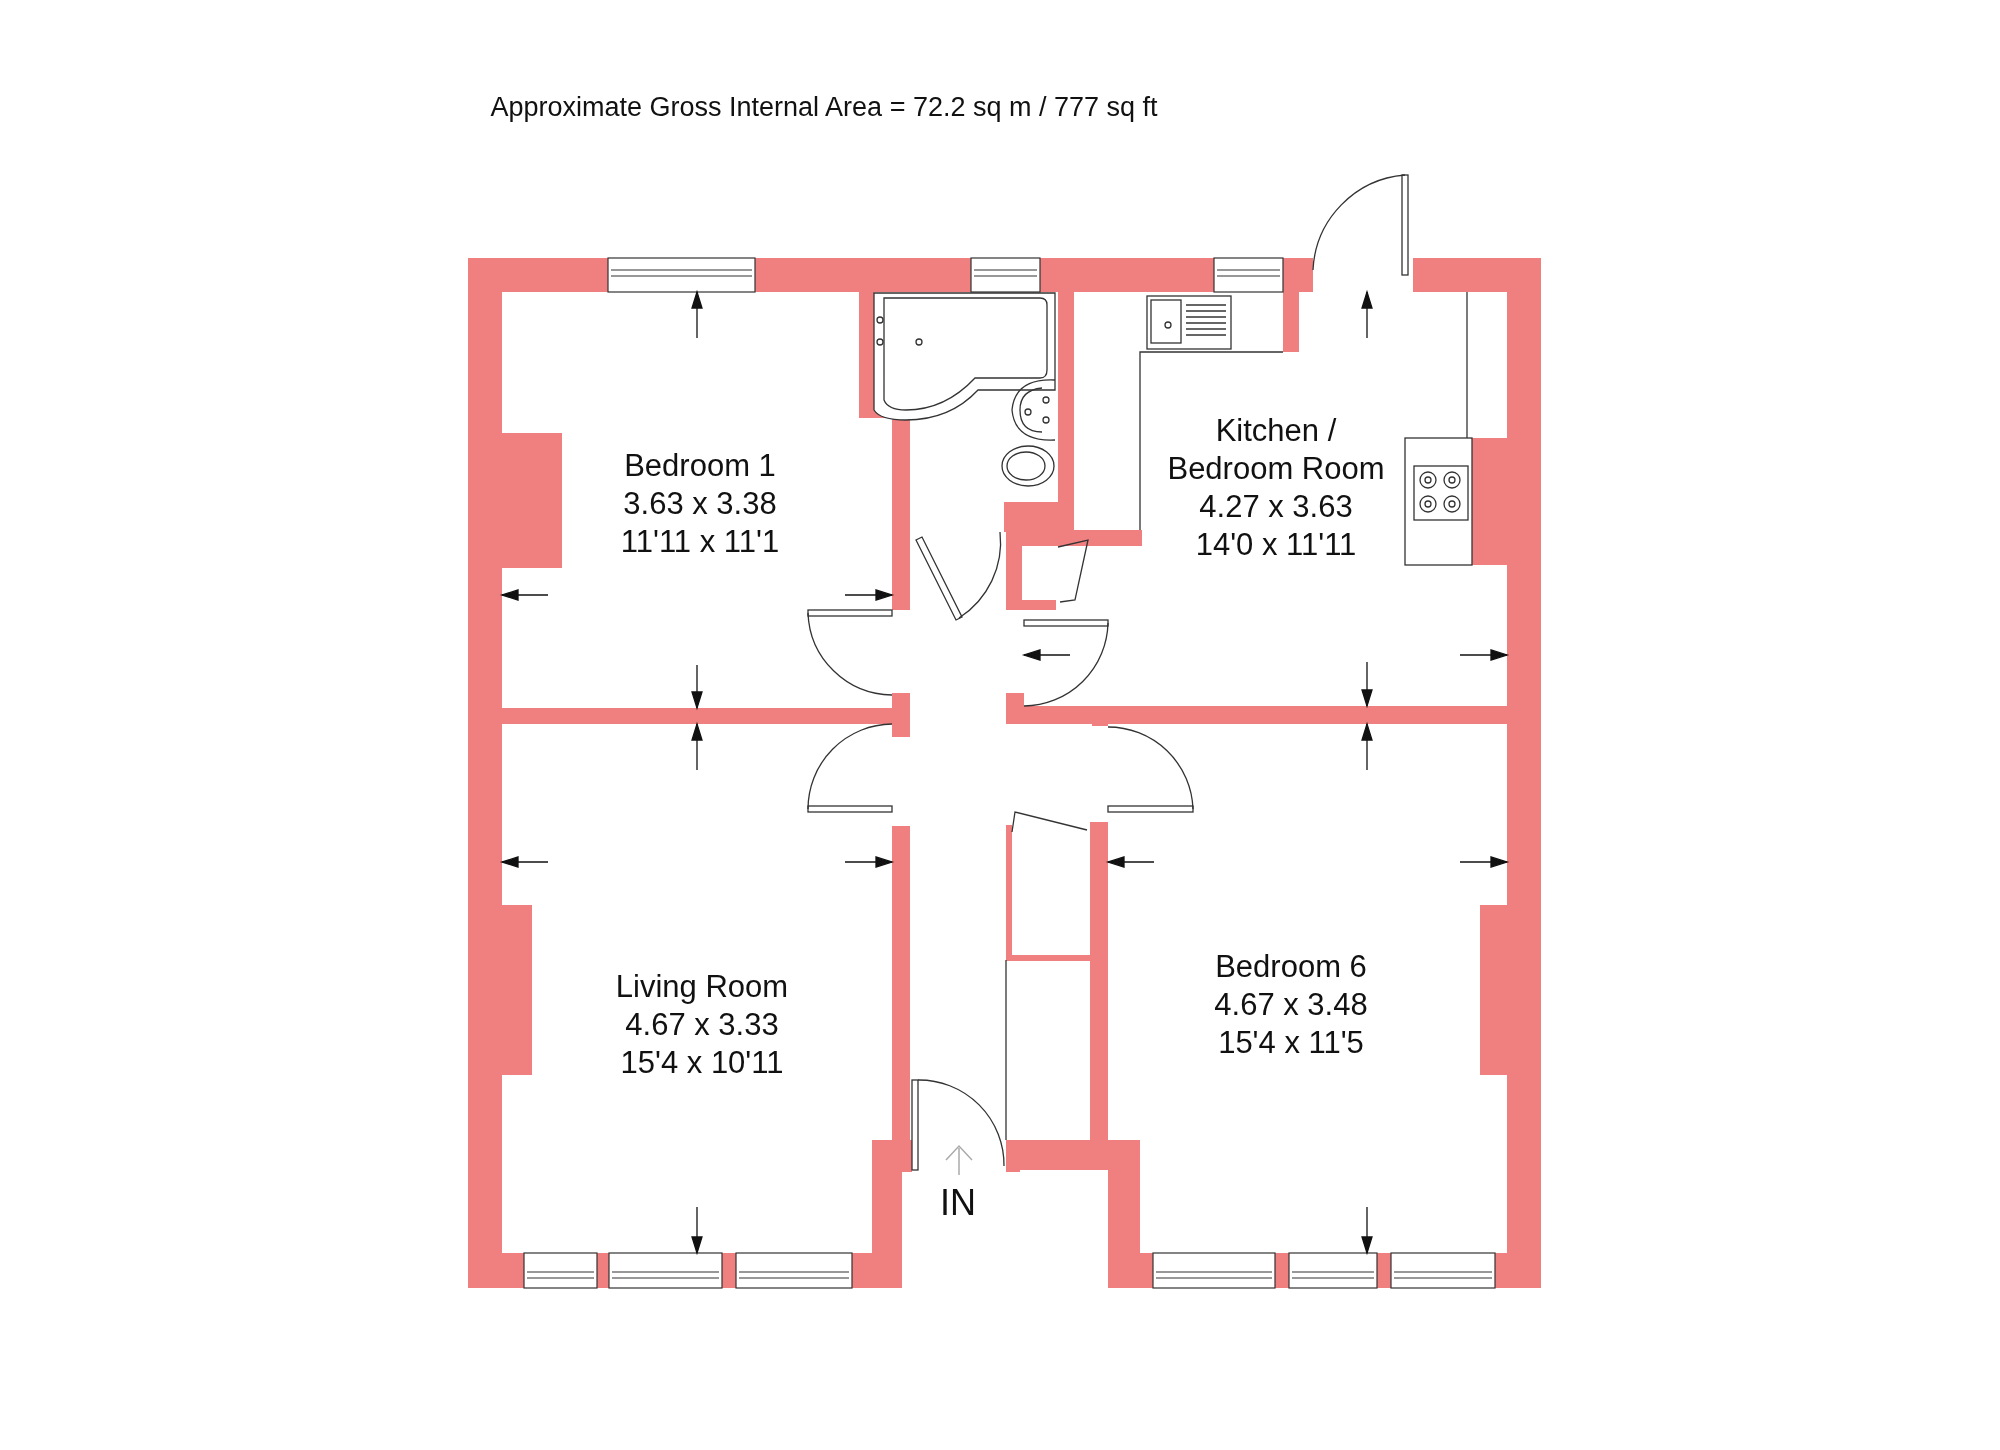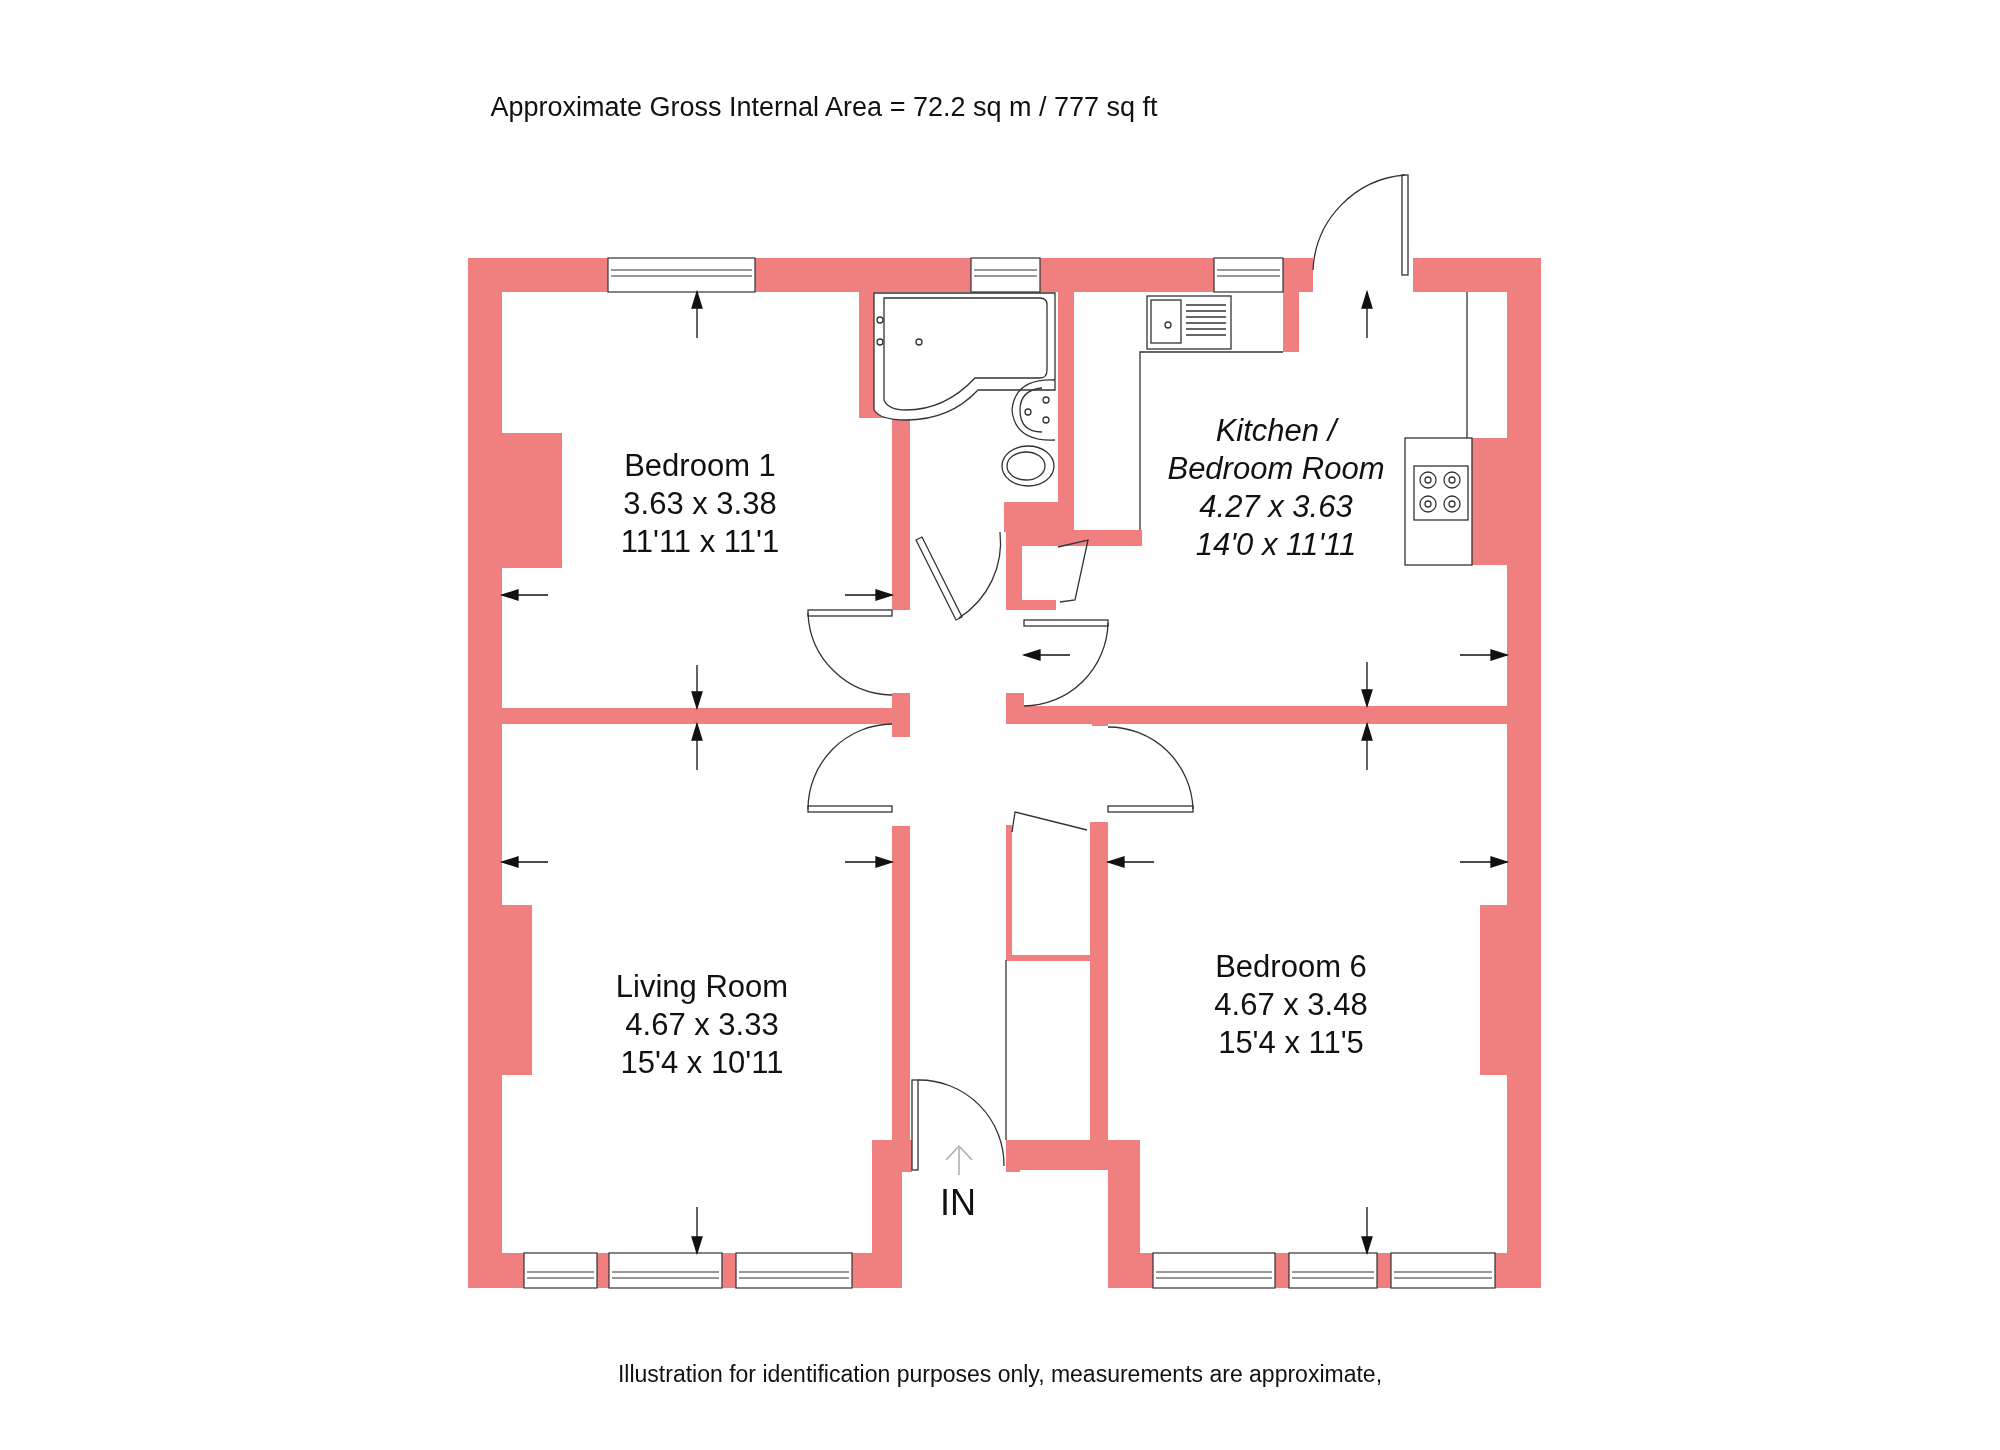--- a/index.html
+++ b/index.html
@@ -220,21 +220,21 @@
     <path d="M959 1175 L959 1148 M946 1160 L959 1146 L972 1160"></path>
   </g>
 </svg>
 
 <div class="label" style="left:700px; top:447px;">
   <div>Bedroom 1</div>
   <div>3.63 x 3.38</div>
   <div>11'11 x 11'1</div>
 </div>
 
-<div class="label" style="left:1276px; top:412px;font-style:italic;">
+<div class="label" style="left:1276px; top:412px;">
   <div>Kitchen /</div>
   <div>Bedroom Room</div>
   <div>4.27 x 3.63</div>
   <div>14'0 x 11'11</div>
 </div>
 
 <div class="label" style="left:702px; top:932px;margin-top:36px;">
   <div>Living Room</div>
   <div>4.67 x 3.33</div>
   <div>15'4 x 10'11</div>
@@ -242,14 +242,13 @@
 
 <div class="label" style="left:1291px; top:948px;">
   <div>Bedroom 6</div>
   <div>4.67 x 3.48</div>
   <div>15'4 x 11'5</div>
 </div>
 
 <div class="in-label" style="left:958px; top:1182px;">IN</div>
 
 <div class="footer">
-  <div>Illustration for identification purposes only, measurements are approximate,</div>
 </div>
 
 </body></html>

